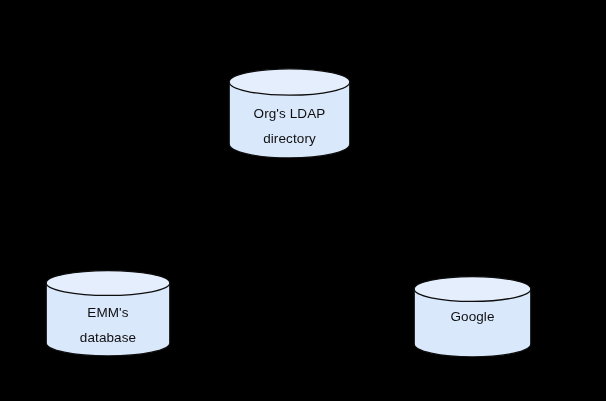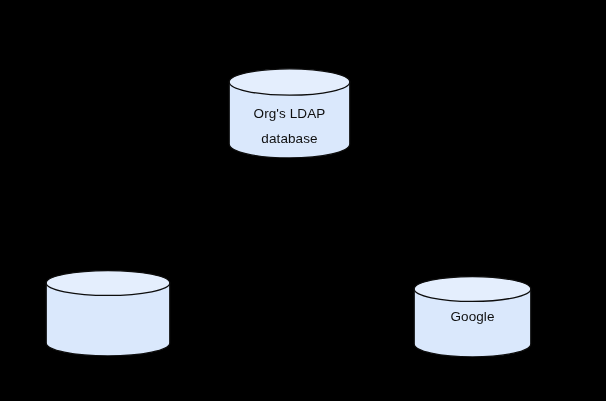--- a/index.html
+++ b/index.html
@@ -45,28 +45,30 @@
 <body>
 
 <div id="canvas">
 
   <div class="cylinder" style="left:228px; top:68px; width:123px; height:90px;">
     <svg viewBox="0 0 123 90" preserveAspectRatio="none">
       <path d="M 1.2 14 L 1.2 76 A 60.3 14 0 0 0 121.8 76 L 121.8 14 Z" fill="#dae8fc" stroke="#0d0d0d" stroke-width="1.3"></path>
       <ellipse cx="61.5" cy="14" rx="60.3" ry="13.2" fill="#e4eefd" stroke="#0d0d0d" stroke-width="1.3"></ellipse>
     </svg>
     <div class="cyl-label" style="top:33px;">Org's LDAP
-database</div>
+directory</div>
   </div>
 
   <div class="cylinder" style="left:45px; top:270px; width:126px; height:86px;">
     <svg viewBox="0 0 126 86" preserveAspectRatio="none">
       <path d="M 1.2 13 L 1.2 73 A 61.8 13 0 0 0 124.8 73 L 124.8 13 Z" fill="#dae8fc" stroke="#0d0d0d" stroke-width="1.3"></path>
       <ellipse cx="63" cy="13" rx="61.8" ry="12.4" fill="#e4eefd" stroke="#0d0d0d" stroke-width="1.3"></ellipse>
     </svg>
+    <div class="cyl-label" style="top:30px;">EMM's
+database</div>
   </div>
 
   <div class="cylinder" style="left:413px; top:276px; width:119px; height:81px;">
     <svg viewBox="0 0 119 81" preserveAspectRatio="none">
       <path d="M 1.2 13 L 1.2 68 A 58.3 13 0 0 0 117.8 68 L 117.8 13 Z" fill="#dae8fc" stroke="#0d0d0d" stroke-width="1.3"></path>
       <ellipse cx="59.5" cy="13" rx="58.3" ry="12.4" fill="#e4eefd" stroke="#0d0d0d" stroke-width="1.3"></ellipse>
     </svg>
     <div class="cyl-label" style="top:28px;">Google</div>
   </div>
 

